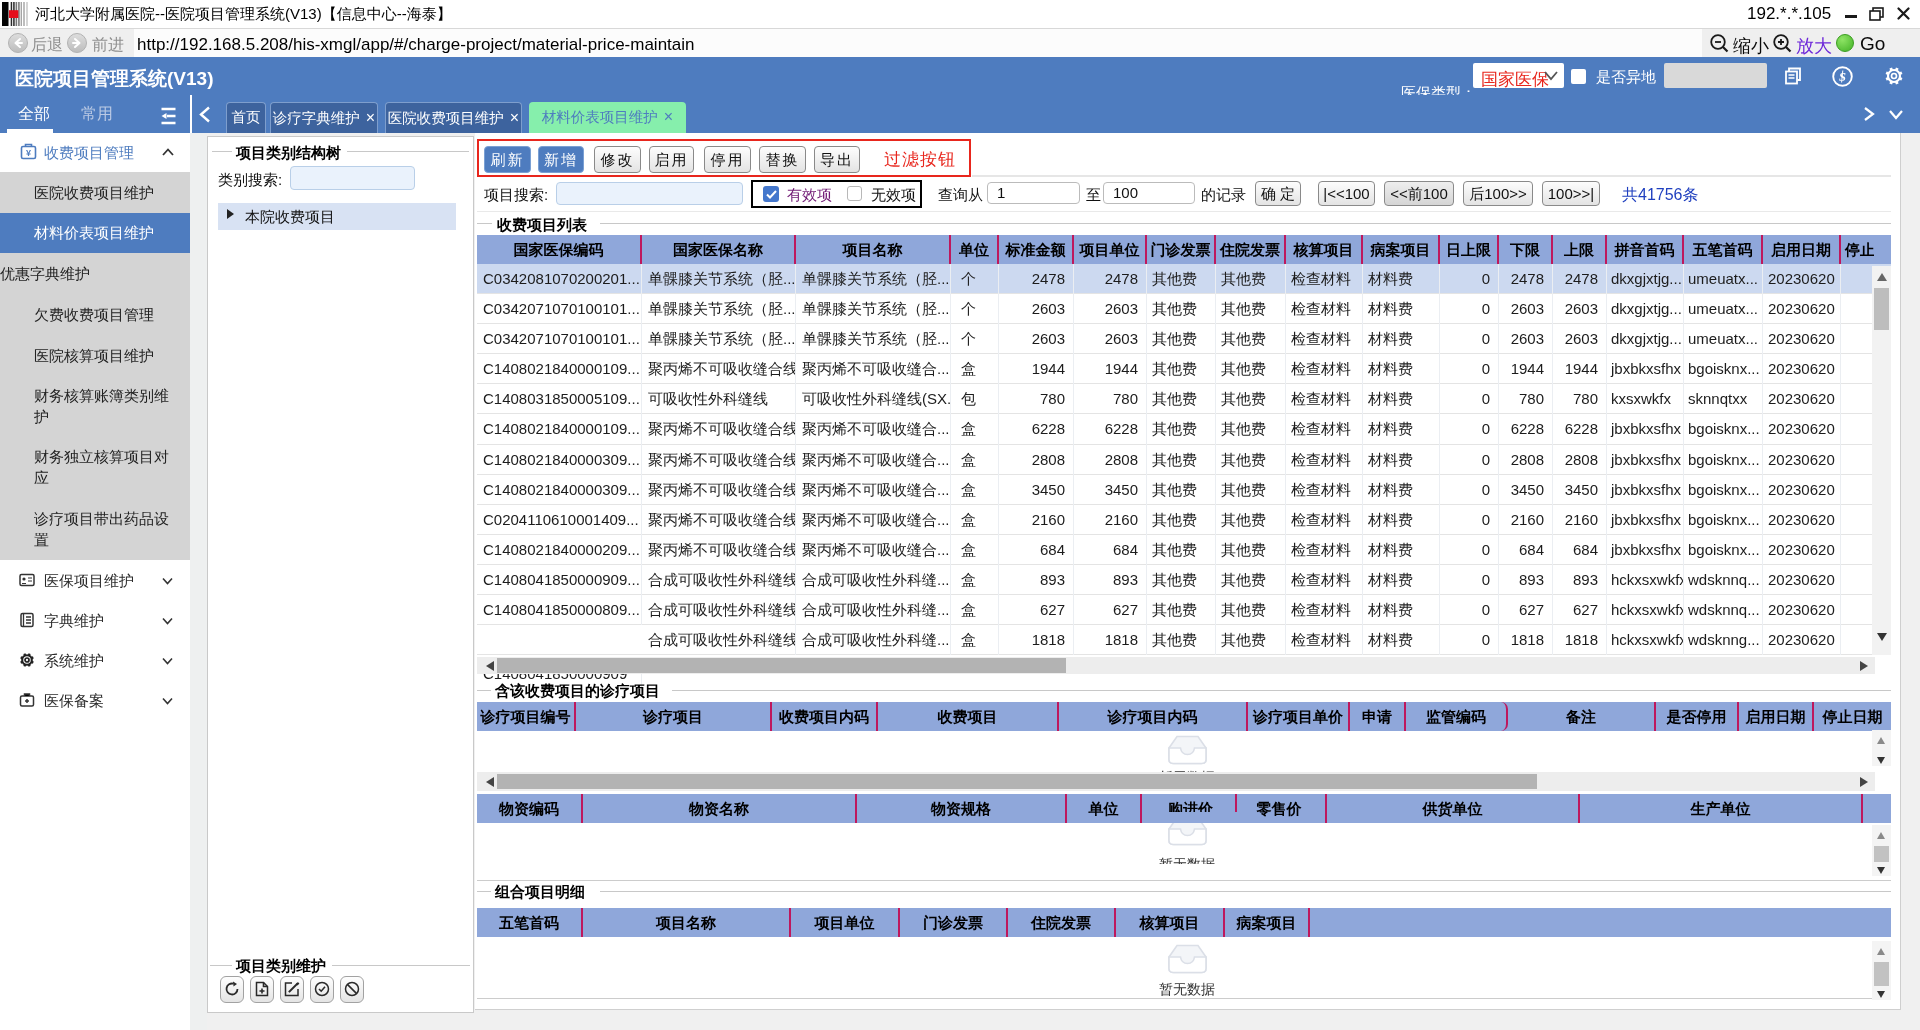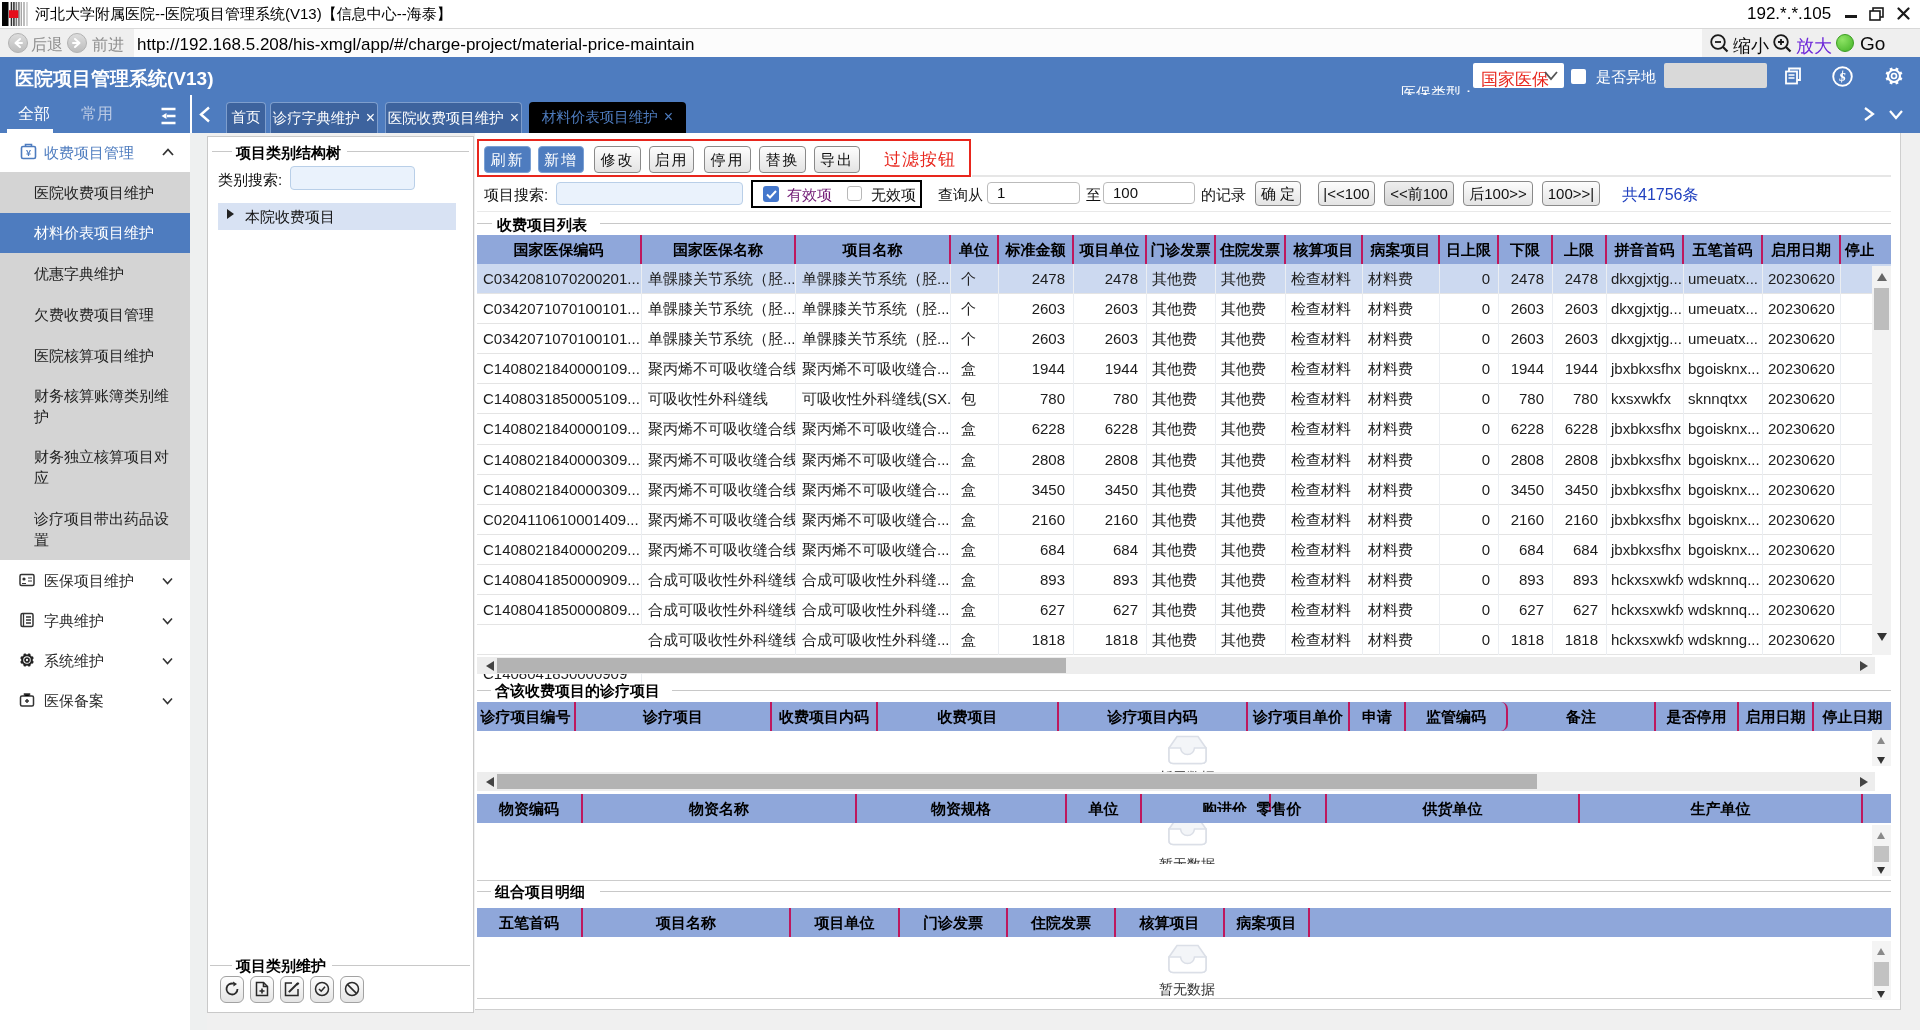--- a/index.html
+++ b/index.html
@@ -114,41 +114,41 @@
 <path d="M0.5 2 H14.5 M6 9 H14.5 M0.5 16 H14.5" stroke="#fff" stroke-width="2.6"></path>
 <path d="M5.5 6 L0.5 9 L5.5 12 Z" fill="#fff"></path>
   </svg>
 <div class="a" style="left:190px;top:95px;width:2px;height:38px;background:#fff"></div>
 <svg class="a" style="left:199px;top:106px" width="12" height="17" viewBox="0 0 12 17">
 <path d="M10 1.5 L2 8.5 L10 15.5" stroke="#fff" stroke-width="2.4" fill="none"></path>
   </svg>
 <div class="a" style="left:226px;top:102px;width:40px;height:31px;background:#3d639e;border:1px solid #7e9ecd;border-bottom:none;border-radius:4px 4px 0 0;color:#fff;font-size:14.5px;text-align:center;line-height:29px;white-space:nowrap">首页</div>
 <div class="a" style="left:270px;top:102px;width:108px;height:31px;background:#3d639e;border:1px solid #7e9ecd;border-bottom:none;border-radius:4px 4px 0 0;color:#fff;font-size:14.5px;text-align:center;line-height:29px;white-space:nowrap">诊疗字典维护<span style="font-size:16px;margin-left:6px">×</span></div>
 <div class="a" style="left:385px;top:102px;width:137px;height:31px;background:#3d639e;border:1px solid #7e9ecd;border-bottom:none;border-radius:4px 4px 0 0;color:#fff;font-size:14.5px;text-align:center;line-height:29px;white-space:nowrap">医院收费项目维护<span style="font-size:16px;margin-left:6px">×</span></div>
-<div class="a" style="left:529px;top:102px;width:157px;height:31px;background:#000000;border-radius:4px 4px 0 0;color:#4e7cbf;font-size:14.5px;text-align:center;line-height:29px;white-space:nowrap">材料价表项目维护<span style="font-size:16px;margin-left:6px">×</span></div>
+<div class="a" style="left:529px;top:102px;width:157px;height:31px;background:#86efac;border-radius:4px 4px 0 0;color:#4e7cbf;font-size:14.5px;text-align:center;line-height:29px;white-space:nowrap">材料价表项目维护<span style="font-size:16px;margin-left:6px">×</span></div>
 <svg class="a" style="left:1863px;top:106px" width="12" height="16" viewBox="0 0 12 16">
 <path d="M2 2 L10 8 L2 14" stroke="#fff" stroke-width="2.2" fill="none"></path>
   </svg>
 <svg class="a" style="left:1888px;top:109px" width="16" height="11" viewBox="0 0 16 11">
 <path d="M2 2 L8 9 L14 2" stroke="#fff" stroke-width="2.2" fill="none"></path>
   </svg>
 <div class="a" style="left:0;top:133px;width:190px;height:897px;background:#fff"></div>
 <svg class="a" style="left:20px;top:143px" width="17" height="17" viewBox="0 0 17 17">
 <rect x="1.5" y="3.5" width="14" height="12" rx="1.5" fill="none" stroke="#4e7cbf" stroke-width="1.6"></rect>
 <path d="M5.5 3.5 V1.5 H11.5 V3.5" fill="none" stroke="#4e7cbf" stroke-width="1.6"></path>
 <text x="8.5" y="13" font-size="9" font-weight="bold" text-anchor="middle" fill="#4e7cbf">¥</text>
   </svg>
 <div class="a" style="left:44px;top:144px;font-size:15px;color:#4e7cbf">收费项目管理</div>
 <svg class="a" style="left:162px;top:148px" width="12" height="8" viewBox="0 0 12 8">
 <path d="M1 7 L6 1.5 L11 7" stroke="#333" stroke-width="1.8" fill="none"></path>
   </svg>
 <div class="a" style="left:0;top:172px;width:190px;height:388px;background:#d4d4d4"></div>
 <div class="a" style="left:0;top:172px;width:190px;height:41px;color:#222;font-size:15px;line-height:41px;padding-left:34px">医院收费项目维护</div>
 <div class="a" style="left:0;top:213px;width:190px;height:40px;background:#4e7cbf;color:#fff;font-size:15px;line-height:40px;padding-left:34px">材料价表项目维护</div>
-<div class="a" style="left:0;top:253px;width:190px;height:41px;color:#222;font-size:15px;line-height:41px;padding-left:34px">优惠字典维护</div>
+<div class="a" style="left:0;top:253px;width:190px;height:41px;color:#222;font-size:15px;line-height:41px;">优惠字典维护</div>
 <div class="a" style="left:0;top:294px;width:190px;height:41px;color:#222;font-size:15px;line-height:41px;padding-left:34px">欠费收费项目管理</div>
 <div class="a" style="left:0;top:335px;width:190px;height:41px;color:#222;font-size:15px;line-height:41px;padding-left:34px">医院核算项目维护</div>
 <div class="a" style="left:0;top:376px;width:190px;height:61px;color:#222;font-size:15px;line-height:21px;padding:9px 0 0 34px">财务核算账簿类别维<br>护</div>
 <div class="a" style="left:0;top:437px;width:190px;height:62px;color:#222;font-size:15px;line-height:21px;padding:9px 0 0 34px">财务独立核算项目对<br>应</div>
 <div class="a" style="left:0;top:499px;width:190px;height:61px;color:#222;font-size:15px;line-height:21px;padding:9px 0 0 34px">诊疗项目带出药品设<br>置</div>
 <svg class="a" style="left:19px;top:572px" width="16" height="16" viewBox="0 0 16 16">
 <rect x="1" y="2.5" width="14" height="11" rx="1.5" fill="none" stroke="#333" stroke-width="1.5"></rect>
 <circle cx="5" cy="7" r="1.6" fill="#333"></circle>
     <path d="M9 6 H13 M9 9 H13 M3 11.5 H7" stroke="#333" stroke-width="1.2"></path>
   </svg>
@@ -533,21 +533,21 @@
 <div class="a" style="left:1872px;top:730px;width:19px;height:36px;background:#f4f4f4"></div><div class="a" style="left:1877px;top:737px;width:0;height:0;border-bottom:7px solid #8a8a8a;border-left:4.5px solid transparent;border-right:4.5px solid transparent"></div><div class="a" style="left:1877px;top:757px;width:0;height:0;border-top:7px solid #333;border-left:4.5px solid transparent;border-right:4.5px solid transparent"></div>
 <div class="a" style="left:477px;top:772px;width:1398px;height:19px;background:#ededed"></div>
 <div class="a" style="left:486px;top:777px;width:0;height:0;border-right:8px solid #444;border-top:5px solid transparent;border-bottom:5px solid transparent"></div>
 <div class="a" style="left:497px;top:774px;width:1040px;height:15px;background:#b3b3b3"></div>
 <div class="a" style="left:1860px;top:777px;width:0;height:0;border-left:8px solid #444;border-top:5px solid transparent;border-bottom:5px solid transparent"></div>
 <div class="a" style="left:477px;top:794px;width:1414px;height:29px;background:#8fa7da"></div>
 <div class="hc" style="left:477px;top:794px;width:106px;height:29px;line-height:29px;">物资编码</div>
 <div class="hc" style="left:583px;top:794px;width:274px;height:29px;line-height:29px;">物资名称</div>
 <div class="hc" style="left:857px;top:794px;width:210px;height:29px;line-height:29px;">物资规格</div>
 <div class="hc" style="left:1067px;top:794px;width:75px;height:29px;line-height:29px;">单位</div>
-<div class="hc" style="left:1180px;top:794px;width:91px;height:18px;line-height:29px;">购进价</div>
+<div class="hc" style="left:1146px;top:794px;width:91px;height:18px;line-height:29px;">购进价</div>
 <div class="hc" style="left:1233px;top:794px;width:94px;height:29px;line-height:29px;">零售价</div>
 <div class="hc" style="left:1327px;top:794px;width:253px;height:29px;line-height:29px;">供货单位</div>
 <div class="hc" style="left:1580px;top:794px;width:283px;height:29px;line-height:29px;">生产单位</div>
 <div class="hc" style="left:1863px;top:794px;width:28px;height:29px;line-height:29px;border-right:none;"></div>
 <div class="a" style="left:477px;top:823px;width:1414px;height:41px;background:#fff;overflow:hidden">
     <div style="position:absolute;left:690px;top:-7px">
       <svg class="a" style="left:0px;top:0px" width="41" height="30" viewBox="0 0 41 30">
 <path d="M2 13 L10 1.5 H31 L39 13 V24.5 Q39 28.5 34.5 28.5 H6.5 Q2 28.5 2 24.5 Z" fill="#f3f5f8" stroke="#dbdfe7" stroke-width="1.6"></path>
 <path d="M2 13 H13.5 Q14.5 19.5 20.5 19.5 Q26.5 19.5 27.5 13 H39 V24.5 Q39 28.5 34.5 28.5 H6.5 Q2 28.5 2 24.5 Z" fill="#fff" stroke="#dbdfe7" stroke-width="1.6"></path>
       </svg>

